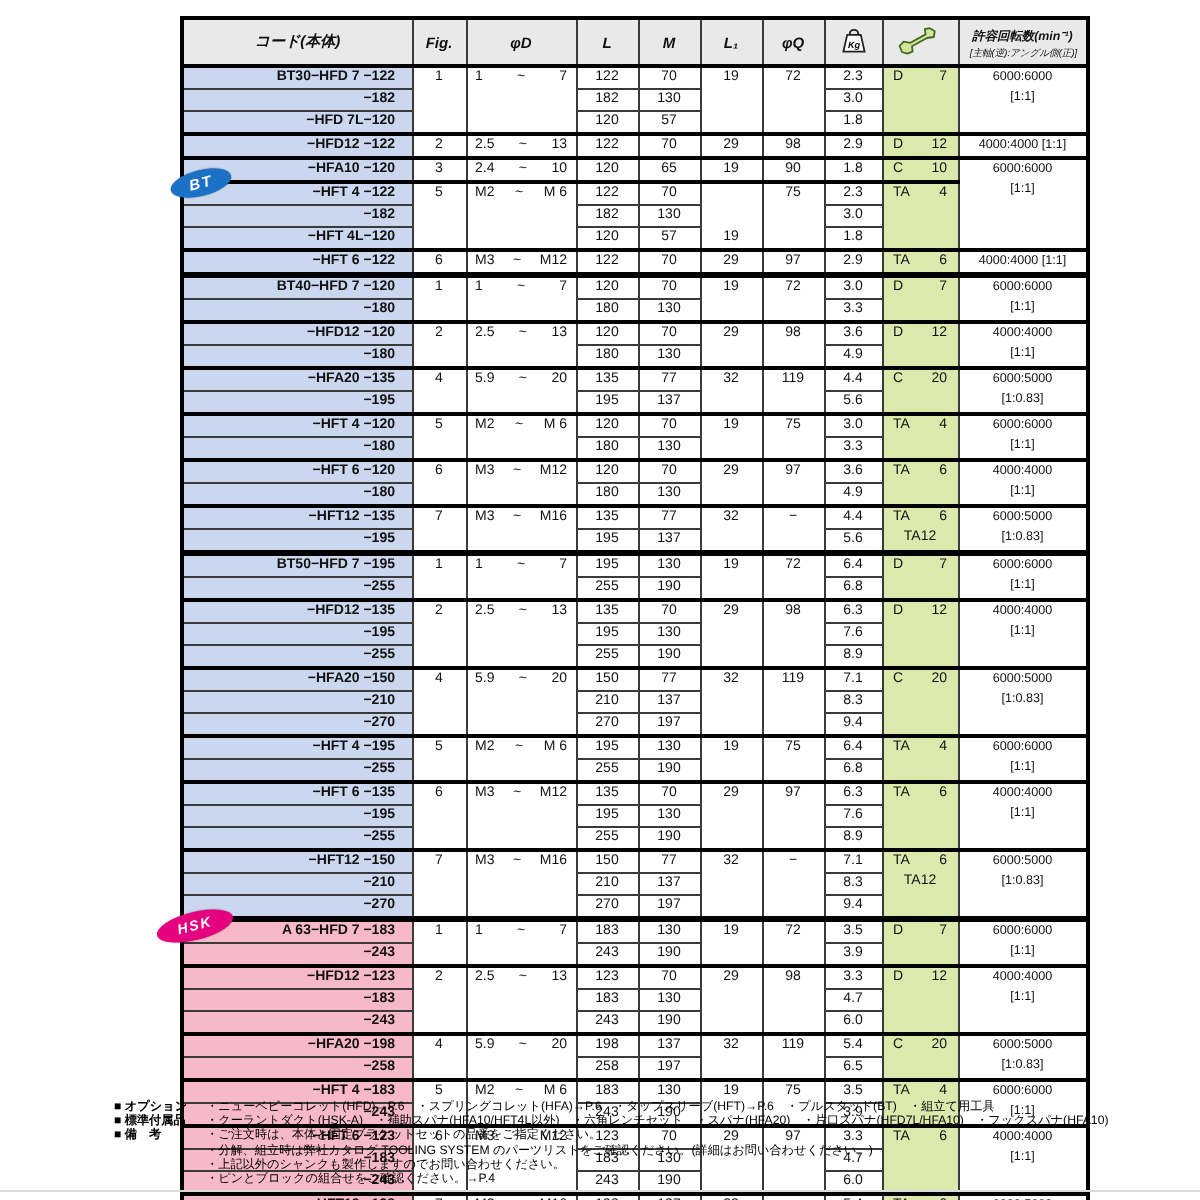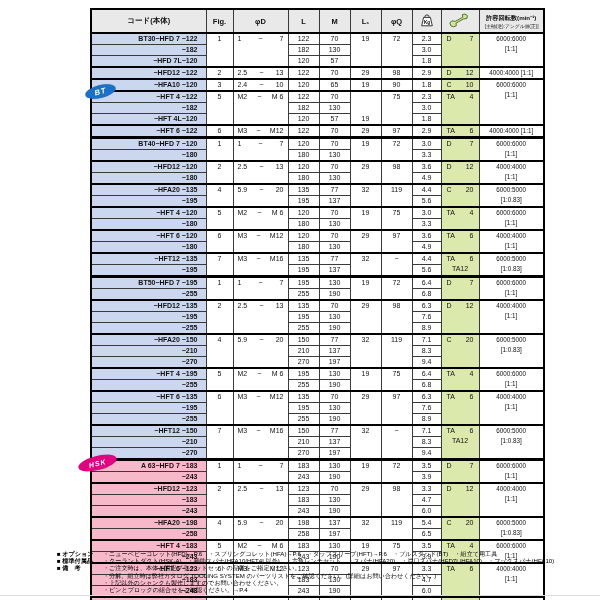--- a/index.html
+++ b/index.html
@@ -5,21 +5,21 @@
   html,body{margin:0;padding:0;}
   body{width:600px;height:600px;background:#ffffff;overflow:hidden;position:relative;
        font-family:"Liberation Sans", sans-serif;color:#111;}
   .stage{position:absolute;inset:0;}
 
   
   table.spec{position:absolute;left:90px;top:8px;width:453px;border-collapse:collapse;
              table-layout:fixed;border:2px solid #000;}
   th,td{border:1px solid #3a3a3a;padding:0;margin:0;overflow:hidden;white-space:nowrap;}
   thead th{height:22px;background:#e9e9e9;font-size:7.5px;font-weight:bold;text-align:center;
-           vertical-align:middle;border-bottom:2px solid #000;}
+           vertical-align:middle;border-bottom:2px solid #000;font-style:italic;}
   thead .sub1{font-size:6.2px;font-weight:bold;}
   thead .sub2{font-size:5.2px;font-weight:normal;transform:scale(.92);}
   tbody td{height:10px;line-height:10px;font-size:7px;text-align:center;vertical-align:top;}
   tbody td.code{text-align:right;padding-right:8px;font-weight:bold;font-size:7px;}
   tbody td.code.bt{background:#cbd7ee;}
   tbody td.code.hsk{background:#f7b9c9;}
   tbody td.tool{background:#dce9ad;}
   tbody td.vb{vertical-align:bottom;}
   tbody td.sp{font-size:6.3px;}
   .ln{height:10px;line-height:10px;text-align:center;}

